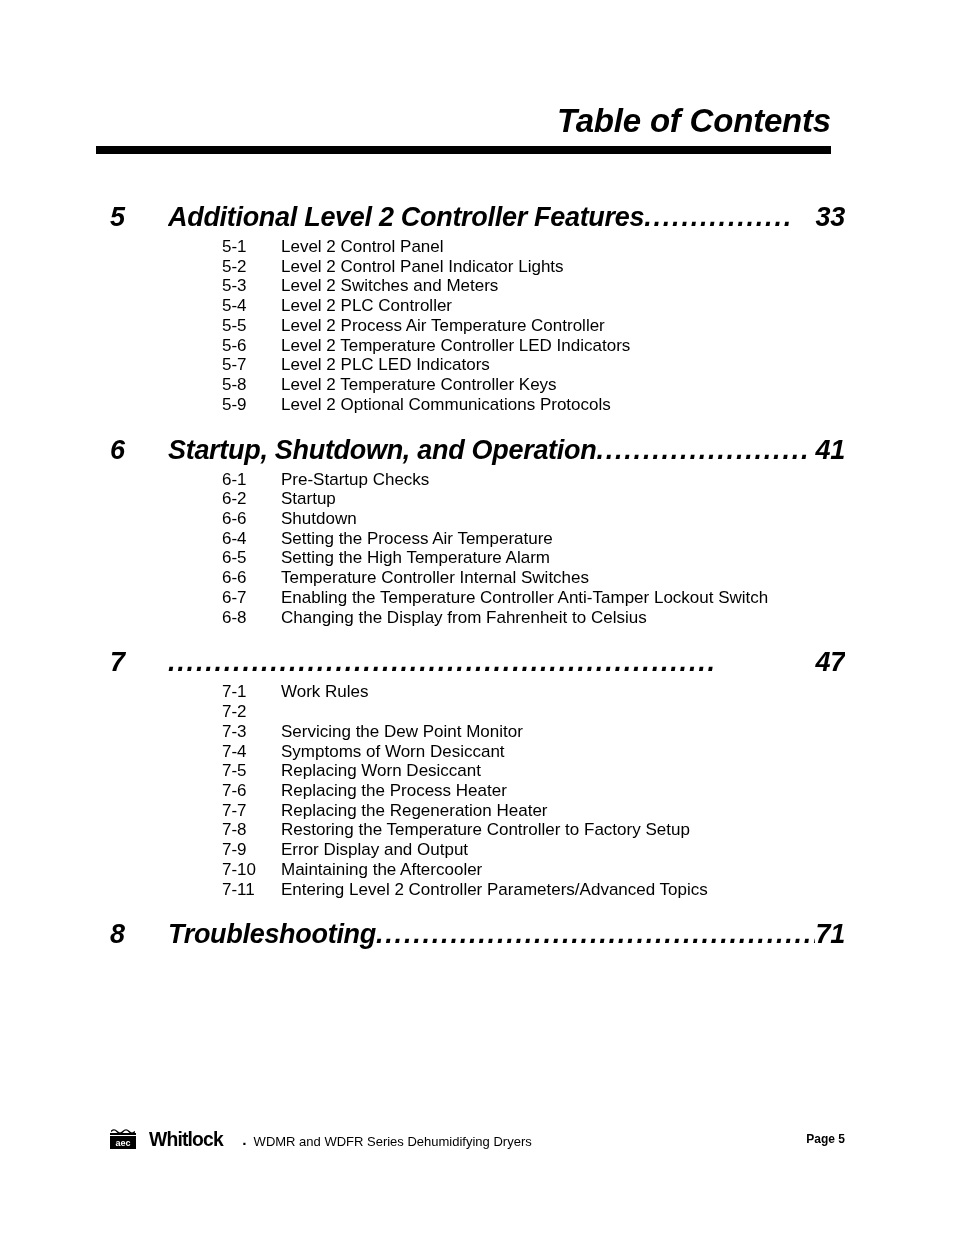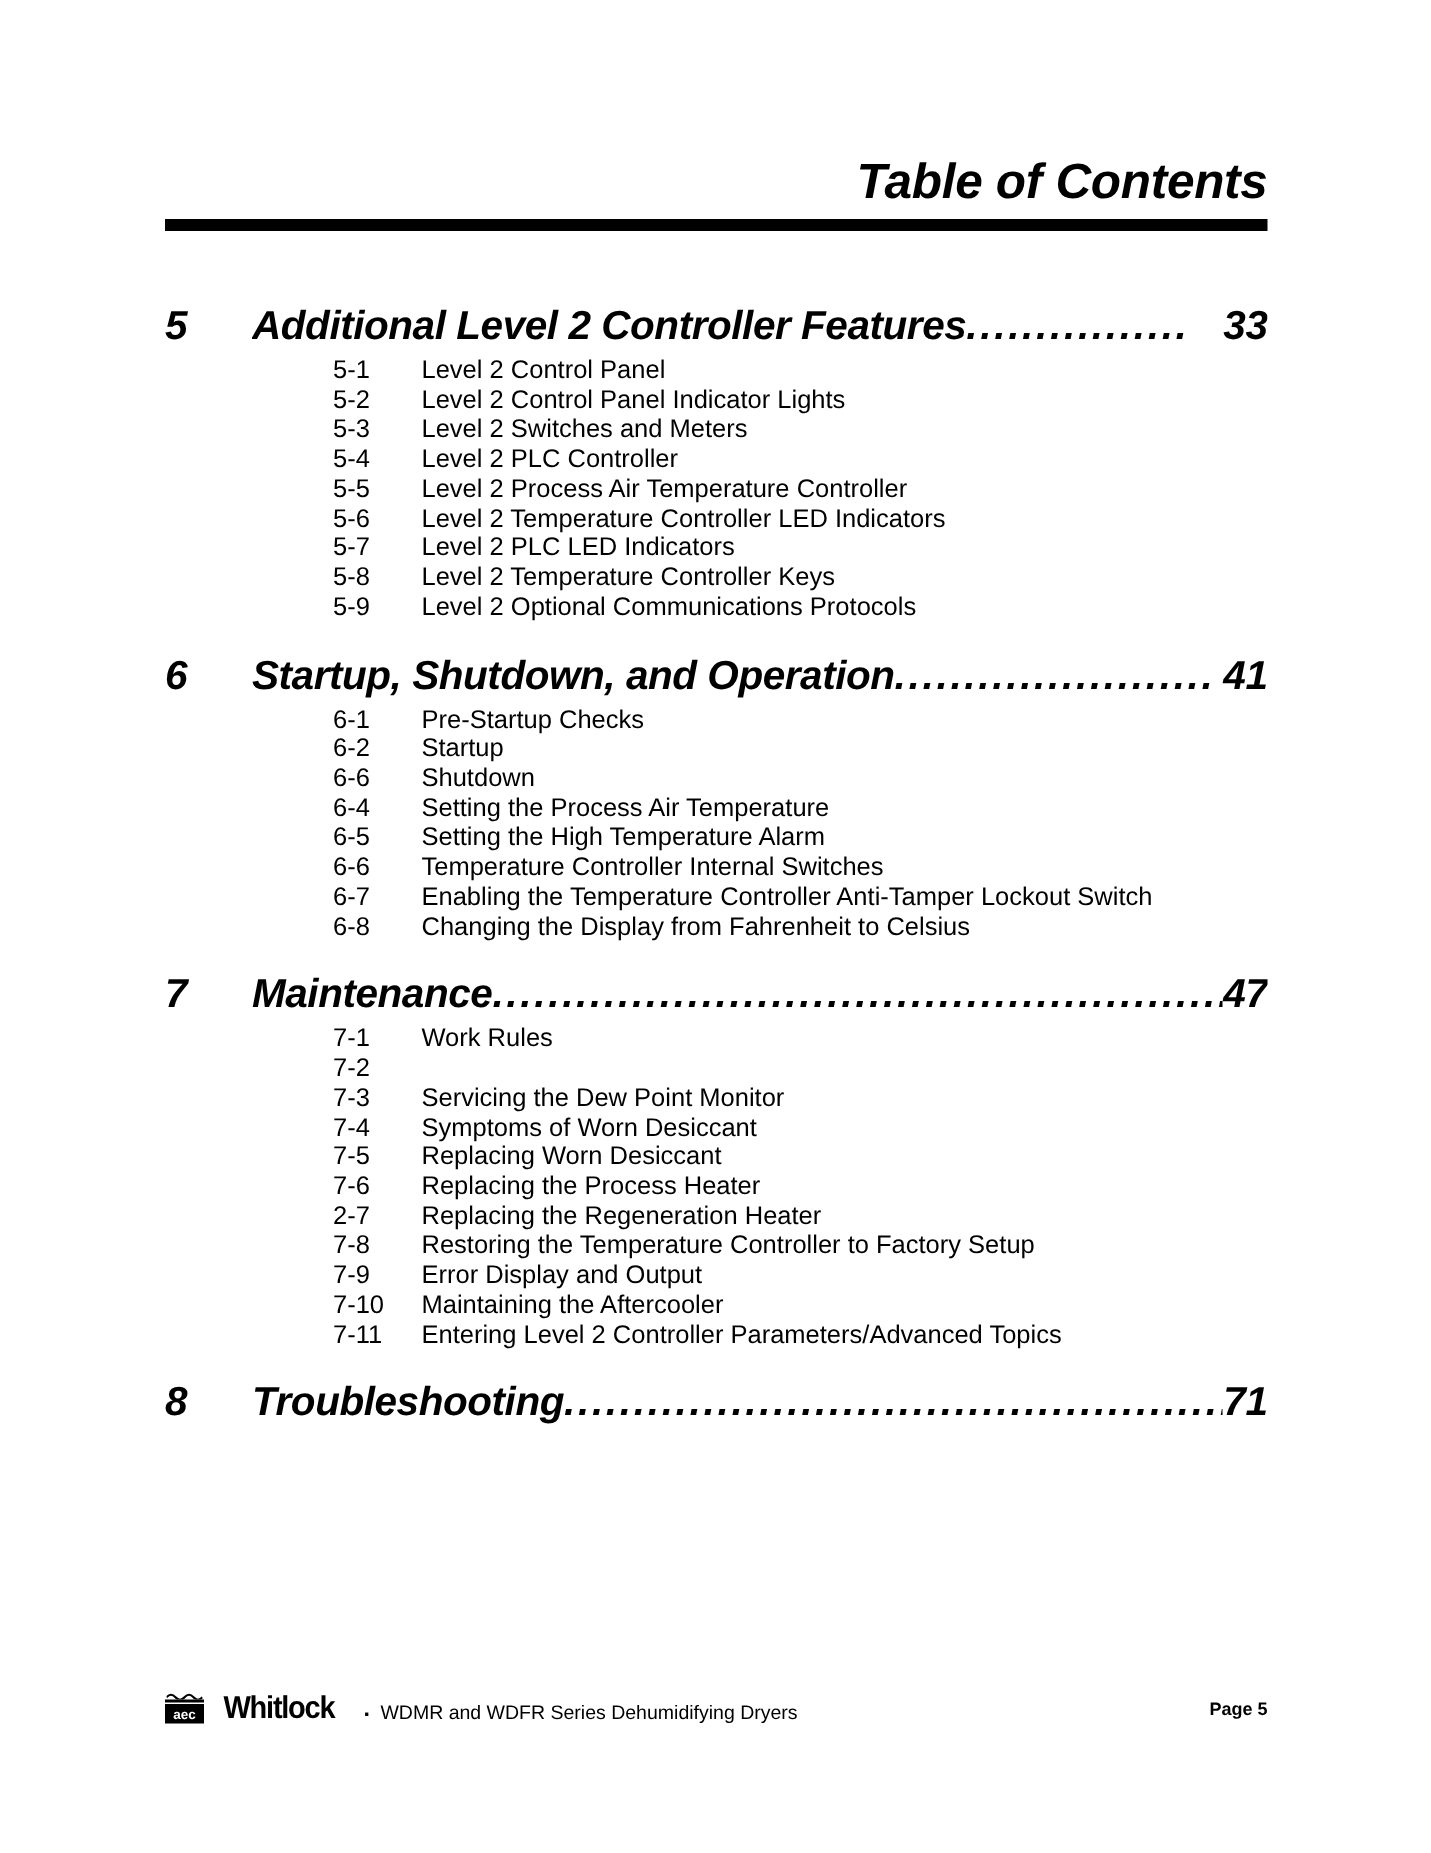--- a/index.html
+++ b/index.html
@@ -21,21 +21,21 @@
     position: absolute;
     left: 0; top: 0;
     width: 954px;
     height: 1235px;
     overflow: hidden;
   }
 
   
   .header-block {
     position: absolute;
-    left: 110px;
+    left: 96px;
     top: 104px;
     width: 735px;
   }
   .doc-title {
     font-size: 33px;
     font-weight: bold;
     font-style: italic;
     text-align: right;
     line-height: 1.0;
     letter-spacing: -0.2px;
@@ -315,21 +315,20 @@
             <span class="subitem-num">6-8</span>
             <span class="subitem-label">Changing the Display from Fahrenheit to Celsius</span>
           </li>
         </ul>
         <div class="gap-after-subs"></div>
       </div>
       <div class="chapter">
         <div class="chapter-line">
           <span class="chapter-num">7</span>
           <span class="chapter-title-wrap">
-            <span class="chapter-title">Maintenance</span>
             <span class="leader">...........................................................</span>
             <span class="chapter-page">47</span>
           </span>
         </div>
         <ul class="subitems">
           <li class="subitem">
             <span class="subitem-num">7-1</span>
             <span class="subitem-label">Work Rules</span>
           </li>
           <li class="subitem">
@@ -345,21 +344,21 @@
           </li>
           <li class="subitem">
             <span class="subitem-num">7-5</span>
             <span class="subitem-label">Replacing Worn Desiccant</span>
           </li>
           <li class="subitem">
             <span class="subitem-num">7-6</span>
             <span class="subitem-label">Replacing the Process Heater</span>
           </li>
           <li class="subitem">
-            <span class="subitem-num">2-7</span>
+            <span class="subitem-num">7-7</span>
             <span class="subitem-label">Replacing the Regeneration Heater</span>
           </li>
           <li class="subitem">
             <span class="subitem-num">7-8</span>
             <span class="subitem-label">Restoring the Temperature Controller to Factory Setup</span>
           </li>
           <li class="subitem">
             <span class="subitem-num">7-9</span>
             <span class="subitem-label">Error Display and Output</span>
           </li>

